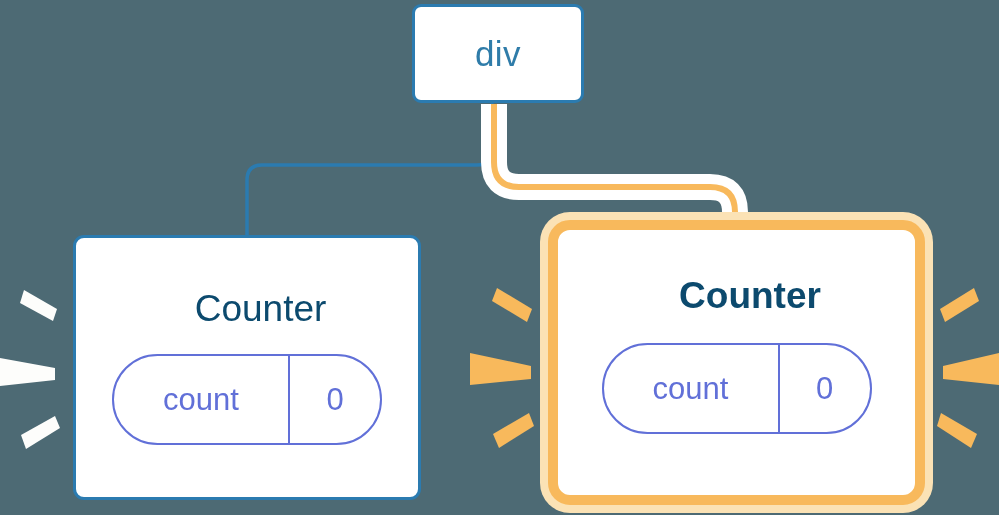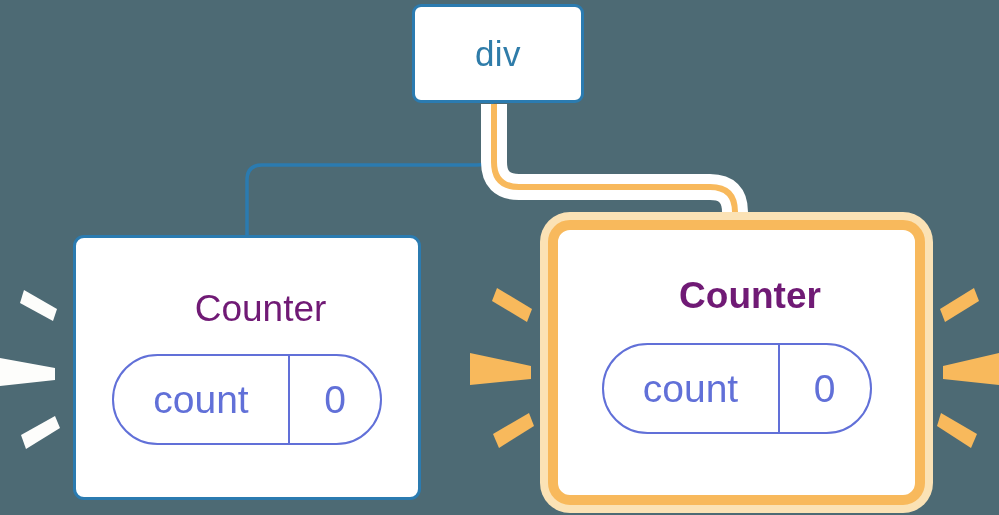--- a/index.html
+++ b/index.html
@@ -71,21 +71,21 @@
     left: 548px;
     top: 220px;
     width: 377px;
     height: 285px;
     border: 10px solid #f8b95c;
     border-radius: 22px;
     box-shadow: 0 0 0 8px #fbe2b5;
   }
 
   .counter-node .node-title {
-    color: #701a75;
+    color: #0c4a6e;
     line-height: 1;
     margin-left: 27px;
   }
   #counter-left .node-title {
     font-size: 37px;
     font-weight: 400;
     margin-top: 52px;
   }
   #counter-right .node-title {
     font-size: 37px;
@@ -110,21 +110,21 @@
   #counter-right .state-pill {
     width: 270px;
     height: 91px;
     margin-top: 29px;
   }
   .state-key, .state-val {
     display: flex;
     align-items: center;
     justify-content: center;
     color: #6170d8;
-    font-size: 39px;
+    font-size: 31px;
     line-height: 1;
     box-sizing: border-box;
   }
   .state-key {
     flex: 0 0 176px;
     border-right: 2px solid #6170d8;
   }
   .state-val {
     flex: 1 1 auto;
   }

